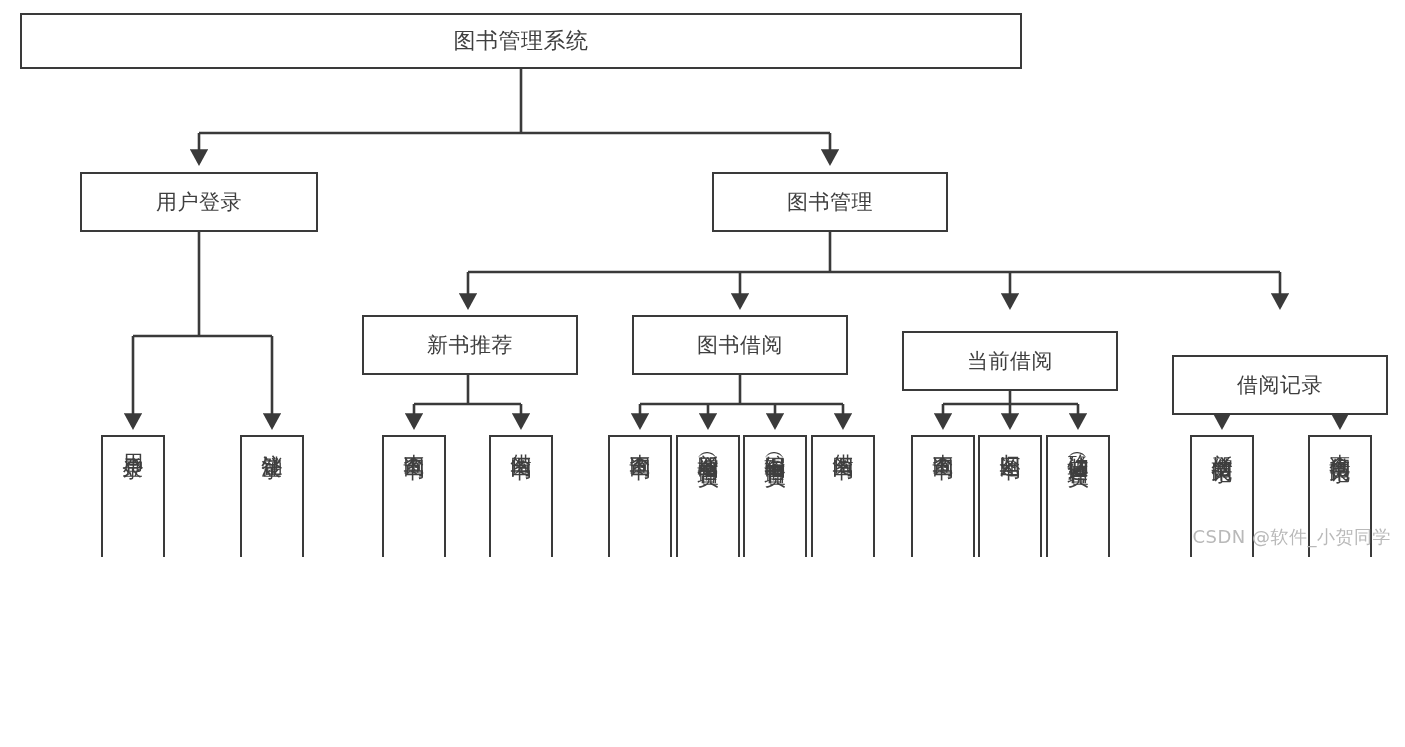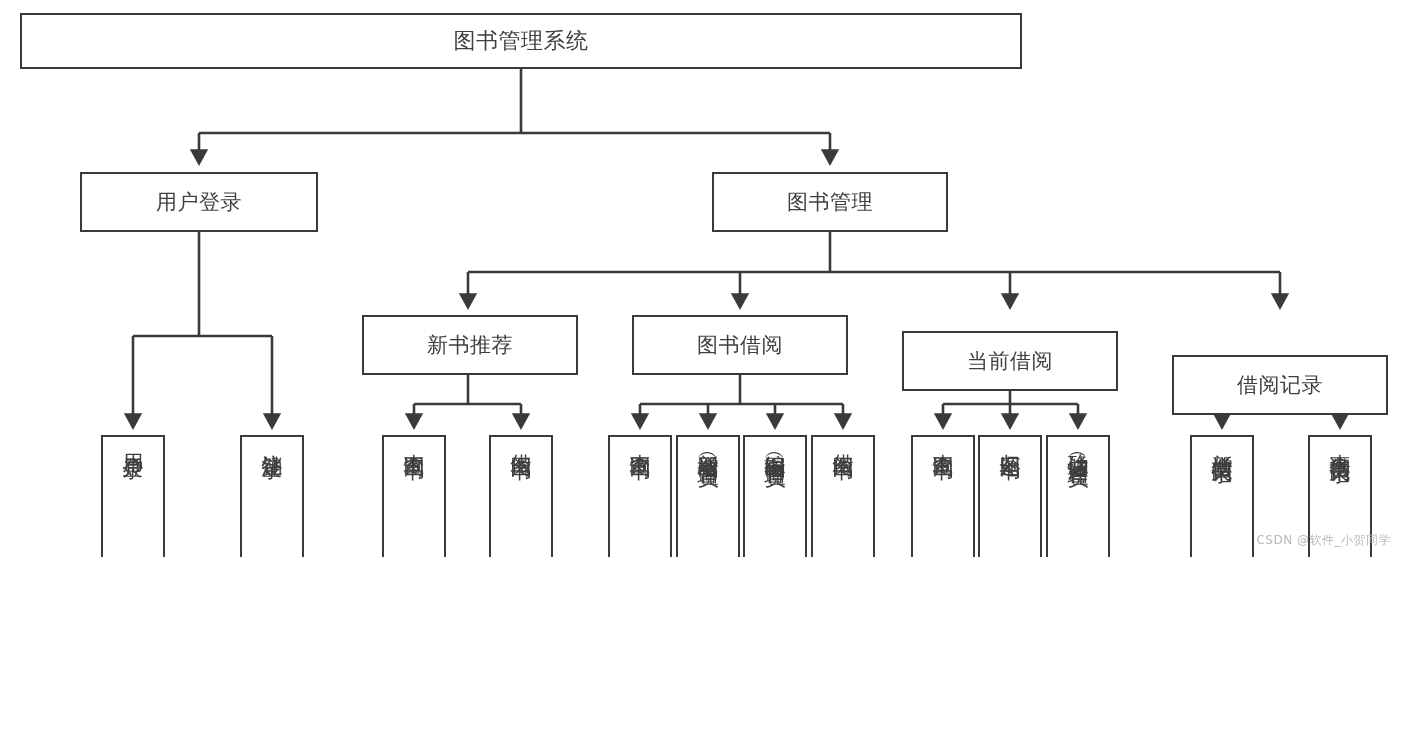--- a/index.html
+++ b/index.html
@@ -56,21 +56,21 @@
     font-size: 21px;
     line-height: 1.05;
     letter-spacing: 2px;
     margin: 0 auto;
   }
   .node.root .label { font-size: 22px; }
   .watermark {
     position: absolute;
     right: 14px;
     bottom: 8px;
-    font-size: 12px;
+    font-size: 18px;
     color: #b9b9b9;
     white-space: nowrap;
     letter-spacing: 0.5px;
   }
 </style>
 </head>
 <body>
 
 <div id="canvas">
 

